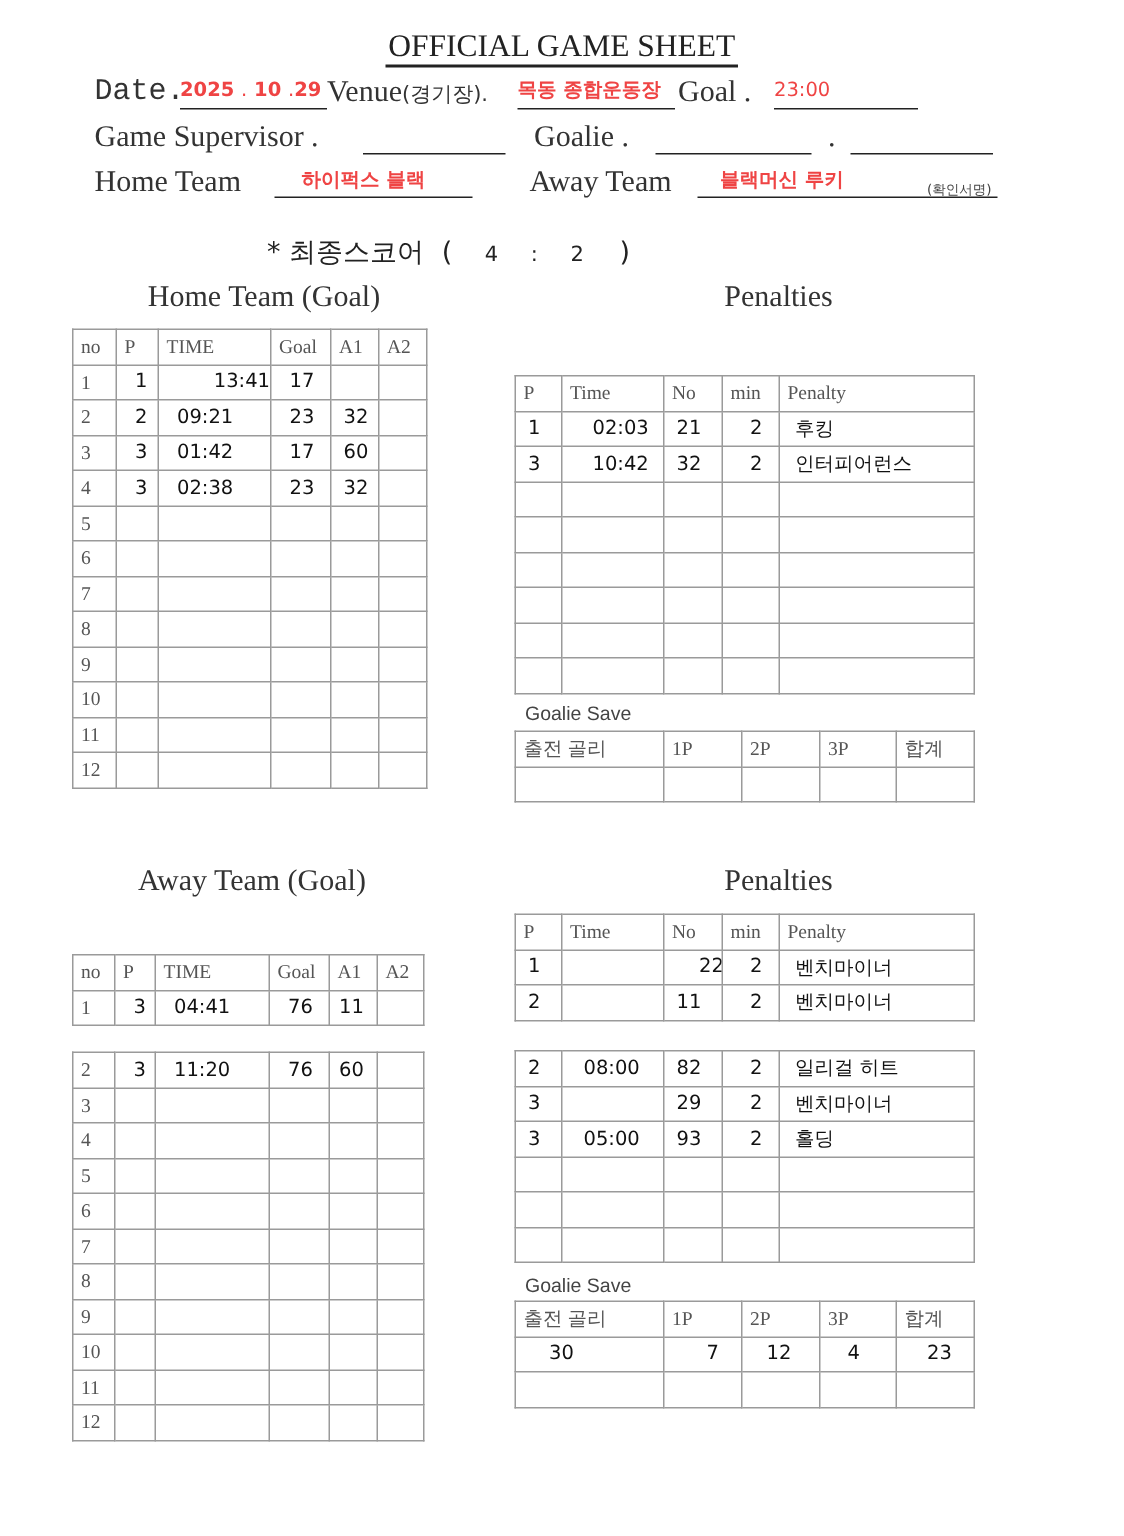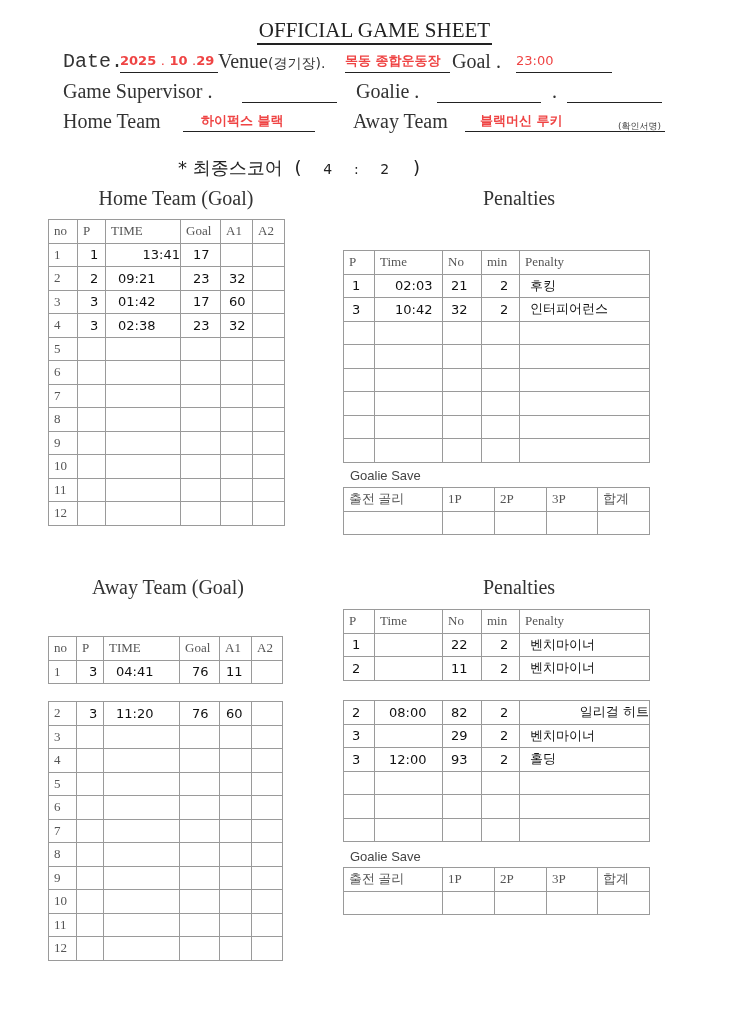--- a/index.html
+++ b/index.html
@@ -429,21 +429,21 @@
       <tr>
         <td class="h">P</td>
         <td class="h">Time</td>
         <td class="h">No</td>
         <td class="h">min</td>
         <td class="h">Penalty</td>
       </tr>
       <tr>
         <td class="v" style="padding-left: 8px;">1</td>
         <td class="v" style="padding-left: 14px;"></td>
-        <td class="v" style="padding-left: 8px;">22</td>
+        <td class="v" style="padding-left: 23px;">22</td>
         <td class="v" style="padding-left: 18px;">2</td>
         <td class="v" style="padding-left: 10px;">벤치마이너</td>
       </tr>
       <tr>
         <td class="v" style="padding-left: 8px;">2</td>
         <td class="v" style="padding-left: 14px;"></td>
         <td class="v" style="padding-left: 8px;">11</td>
         <td class="v" style="padding-left: 18px;">2</td>
         <td class="v" style="padding-left: 10px;">벤치마이너</td>
       </tr>
@@ -456,32 +456,32 @@
       <col style="width:39px">
       <col style="width:38px">
       <col style="width:130px">
     </colgroup>
   <tbody id="away-pen-bottom">
       <tr>
         <td class="v" style="padding-left: 8px;">2</td>
         <td class="v" style="padding-left: 14px;">08:00</td>
         <td class="v" style="padding-left: 8px;">82</td>
         <td class="v" style="padding-left: 18px;">2</td>
-        <td class="v" style="padding-left: 10px; text-align: right;">일리걸 히트</td>
+        <td class="v" style="padding-left: 10px;">일리걸 히트</td>
       </tr>
       <tr>
         <td class="v" style="padding-left: 8px;">3</td>
         <td class="v" style="padding-left: 14px;"></td>
         <td class="v" style="padding-left: 8px;">29</td>
         <td class="v" style="padding-left: 18px;">2</td>
         <td class="v" style="padding-left: 10px;">벤치마이너</td>
       </tr>
       <tr>
         <td class="v" style="padding-left: 8px;">3</td>
-        <td class="v" style="padding-left: 14px;">12:00</td>
+        <td class="v" style="padding-left: 14px;">05:00</td>
         <td class="v" style="padding-left: 8px;">93</td>
         <td class="v" style="padding-left: 18px;">2</td>
         <td class="v" style="padding-left: 10px;">홀딩</td>
       </tr>
       <tr>
         <td class="v" style="padding-left: 8px;"></td>
         <td class="v" style="padding-left: 14px;"></td>
         <td class="v" style="padding-left: 8px;"></td>
         <td class="v" style="padding-left: 18px;"></td>
         <td class="v" style="padding-left: 10px;"></td>
@@ -514,20 +514,27 @@
     </colgroup>
   <tbody id="away-goalie-body">
       <tr>
         <td class="h">출전 골리</td>
         <td class="h">1P</td>
         <td class="h">2P</td>
         <td class="h">3P</td>
         <td class="h">합계</td>
       </tr>
       <tr>
+        <td class="v" style="padding-left: 22px;">30</td>
+        <td class="v" style="padding-left: 28px;">7</td>
+        <td class="v" style="padding-left: 16px;">12</td>
+        <td class="v" style="padding-left: 18px;">4</td>
+        <td class="v" style="padding-left: 20px;">23</td>
+      </tr>
+      <tr>
         <td class="v" style="padding-left: 22px;"></td>
         <td class="v" style="padding-left: 28px;"></td>
         <td class="v" style="padding-left: 16px;"></td>
         <td class="v" style="padding-left: 18px;"></td>
         <td class="v" style="padding-left: 20px;"></td>
       </tr>
     </tbody>
 </table>
 
 </body></html>

